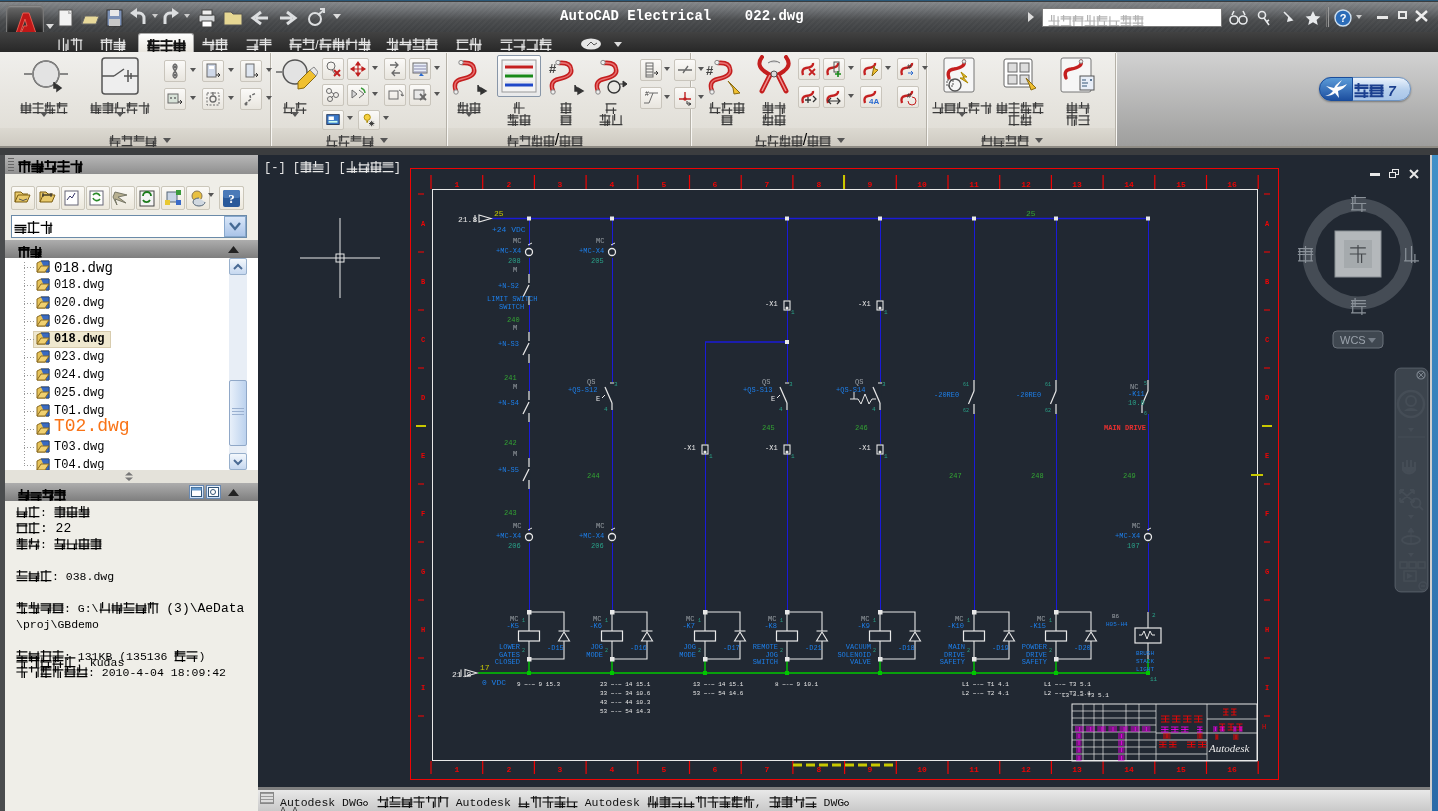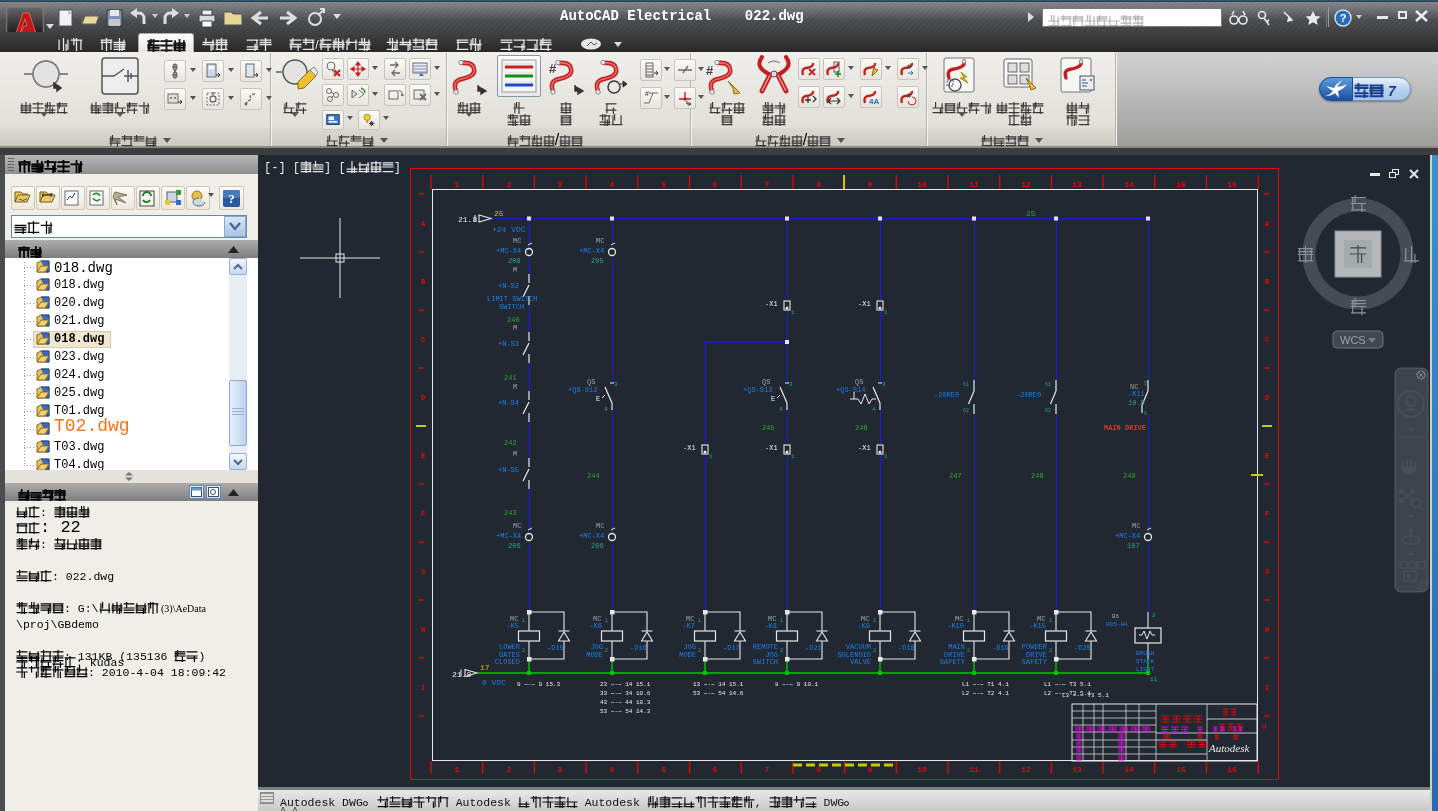--- a/index.html
+++ b/index.html
@@ -720,21 +720,21 @@
 <path d="M5 1 h8 v11 h-3" fill="#3a6ac0" stroke="#234a90"></path>
 <path d="M1 12 l4 -6 h8 l-4 6 z" fill="#f0d070" stroke="#8a6a20"></path>
 </svg>
 <div style="position:absolute;left:54px;top:296px;width:80px;height:14px;font-family:'Liberation Mono',monospace;font-size:12px;font-weight:normal;color:#000">020.dwg</div>
 <div style="position:absolute;left:24px;top:321px;width:12px;height:1px;background:repeating-linear-gradient(90deg,#999 0 1px,transparent 1px 3px)"></div>
 <svg style="position:absolute;left:36px;top:314px" width="14" height="14" viewBox="0 0 14 14">
 <path d="M1 12 V3 l4 -2 h8 v11 z" fill="#e8c45a" stroke="#8a6a20"></path>
 <path d="M5 1 h8 v11 h-3" fill="#3a6ac0" stroke="#234a90"></path>
 <path d="M1 12 l4 -6 h8 l-4 6 z" fill="#f0d070" stroke="#8a6a20"></path>
 </svg>
-<div style="position:absolute;left:54px;top:314px;width:80px;height:14px;font-family:'Liberation Mono',monospace;font-size:12px;font-weight:normal;color:#000">021.dwg</div>
+<div style="position:absolute;left:54px;top:314px;width:80px;height:14px;font-family:'Liberation Mono',monospace;font-size:12px;font-weight:normal;color:#000">026.dwg</div>
 <div style="position:absolute;left:33px;top:331px;width:78px;height:17px;background:#efe8cf;border:1px solid #d8ccae"></div>
 <div style="position:absolute;left:24px;top:339px;width:12px;height:1px;background:repeating-linear-gradient(90deg,#999 0 1px,transparent 1px 3px)"></div>
 <svg style="position:absolute;left:36px;top:332px" width="14" height="14" viewBox="0 0 14 14">
 <path d="M1 12 V3 l4 -2 h8 v11 z" fill="#e8c45a" stroke="#8a6a20"></path>
 <path d="M5 1 h8 v11 h-3" fill="#3a6ac0" stroke="#234a90"></path>
 <path d="M1 12 l4 -6 h8 l-4 6 z" fill="#f0d070" stroke="#8a6a20"></path>
 </svg>
 <div style="position:absolute;left:54px;top:332px;width:80px;height:14px;font-family:'Liberation Mono',monospace;font-size:12px;font-weight:bold;color:#000">018.dwg</div>
 <div style="position:absolute;left:24px;top:357px;width:12px;height:1px;background:repeating-linear-gradient(90deg,#999 0 1px,transparent 1px 3px)"></div>
 <svg style="position:absolute;left:36px;top:350px" width="14" height="14" viewBox="0 0 14 14">
@@ -832,60 +832,60 @@
       <path d="M1.0 1.6L9.0 1.6M0.8 5.0L9.2 5.0M1.0 8.8L9.0 8.8M5.0 0.4L5.0 9.6M8.4 1.6L8.4 8.8M1.0 3.3L9.0 3.3M1.0 6.8L9.0 6.8" stroke="#000" stroke-width="0.98" fill="none" stroke-linecap="square"></path>
     </svg><svg width="12" height="12" viewBox="0 0 10 10" style="display:inline-block;vertical-align:-2px">
       <path d="M1.0 1.6L9.0 1.6M0.8 5.0L9.2 5.0M1.0 8.8L9.0 8.8M5.0 0.4L5.0 9.6M1.6 1.6L1.6 8.8M8.4 1.6L8.4 8.8M1.0 6.8L9.0 6.8" stroke="#000" stroke-width="0.98" fill="none" stroke-linecap="square"></path>
     </svg><svg width="12" height="12" viewBox="0 0 10 10" style="display:inline-block;vertical-align:-2px">
       <path d="M0.8 5.0L9.2 5.0M1.0 8.8L9.0 8.8M5.0 0.4L5.0 9.6M8.4 1.6L8.4 8.8M1.0 3.3L9.0 3.3M1.0 6.8L9.0 6.8M3.0 0.4L3.0 5.0" stroke="#000" stroke-width="0.98" fill="none" stroke-linecap="square"></path>
     </svg></div>
 <div style="position:absolute;left:16px;top:518px;width:238px;height:15px;white-space:nowrap"><svg width="12" height="12" viewBox="0 0 10 10" style="display:inline-block;vertical-align:-2px">
       <path d="M1.0 1.6L9.0 1.6M1.0 8.8L9.0 8.8M1.6 1.6L1.6 8.8M8.4 1.6L8.4 8.8M1.0 3.3L9.0 3.3" stroke="#000" stroke-width="0.98" fill="none" stroke-linecap="square"></path>
     </svg><svg width="12" height="12" viewBox="0 0 10 10" style="display:inline-block;vertical-align:-2px">
       <path d="M1.0 1.6L9.0 1.6M1.0 8.8L9.0 8.8M5.0 0.4L5.0 9.6M1.6 1.6L1.6 8.8" stroke="#000" stroke-width="0.98" fill="none" stroke-linecap="square"></path>
-    </svg><span style="font-family:'Liberation Mono',monospace;font-size:17px;color:#000">: 22</span></div>
+    </svg><span style="font-family:'Liberation Mono',monospace;font-size:13px;color:#000">: 22</span></div>
 <div style="position:absolute;left:16px;top:534px;width:238px;height:15px;white-space:nowrap"><svg width="12" height="12" viewBox="0 0 10 10" style="display:inline-block;vertical-align:-2px">
       <path d="M1.0 1.6L9.0 1.6M0.8 5.0L9.2 5.0M1.0 8.8L9.0 8.8M5.0 0.4L5.0 9.6M1.0 3.3L9.0 3.3M1.0 6.8L9.0 6.8M3.0 0.4L3.0 5.0" stroke="#000" stroke-width="0.98" fill="none" stroke-linecap="square"></path>
     </svg><svg width="12" height="12" viewBox="0 0 10 10" style="display:inline-block;vertical-align:-2px">
       <path d="M1.6 1.6L1.6 8.8M8.4 1.6L8.4 8.8M1.0 3.3L9.0 3.3M1.0 6.8L9.0 6.8M3.0 0.4L3.0 5.0M7.0 5.0L7.0 9.6" stroke="#000" stroke-width="0.98" fill="none" stroke-linecap="square"></path>
     </svg><span style="font-family:'Liberation Mono',monospace;font-size:11.5px;color:#000">: </span><svg width="12" height="12" viewBox="0 0 10 10" style="display:inline-block;vertical-align:-2px">
       <path d="M1.0 1.6L9.0 1.6M0.8 5.0L9.2 5.0M1.0 8.8L9.0 8.8M8.4 1.6L8.4 8.8M1.0 6.8L9.0 6.8M3.0 0.4L3.0 5.0M7.0 5.0L7.0 9.6" stroke="#000" stroke-width="0.98" fill="none" stroke-linecap="square"></path>
     </svg><svg width="12" height="12" viewBox="0 0 10 10" style="display:inline-block;vertical-align:-2px">
       <path d="M0.8 5.0L9.2 5.0M1.0 8.8L9.0 8.8M1.6 1.6L1.6 8.8M8.4 1.6L8.4 8.8M7.0 5.0L7.0 9.6" stroke="#000" stroke-width="0.98" fill="none" stroke-linecap="square"></path>
     </svg><svg width="12" height="12" viewBox="0 0 10 10" style="display:inline-block;vertical-align:-2px">
       <path d="M1.0 1.6L9.0 1.6M0.8 5.0L9.2 5.0M1.0 8.8L9.0 8.8M5.0 0.4L5.0 9.6M1.6 1.6L1.6 8.8M8.4 1.6L8.4 8.8M1.0 6.8L9.0 6.8" stroke="#000" stroke-width="0.98" fill="none" stroke-linecap="square"></path>
     </svg><svg width="12" height="12" viewBox="0 0 10 10" style="display:inline-block;vertical-align:-2px">
       <path d="M1.0 1.6L9.0 1.6M0.8 5.0L9.2 5.0M1.0 8.8L9.0 8.8M5.0 0.4L5.0 9.6M8.4 1.6L8.4 8.8M1.0 3.3L9.0 3.3M1.0 6.8L9.0 6.8" stroke="#000" stroke-width="0.98" fill="none" stroke-linecap="square"></path>
     </svg></div>
 <div style="position:absolute;left:16px;top:566px;width:238px;height:15px;white-space:nowrap"><svg width="12" height="12" viewBox="0 0 10 10" style="display:inline-block;vertical-align:-2px">
       <path d="M1.0 1.6L9.0 1.6M0.8 5.0L9.2 5.0M1.0 8.8L9.0 8.8M1.0 6.8L9.0 6.8M3.0 0.4L3.0 5.0" stroke="#000" stroke-width="0.98" fill="none" stroke-linecap="square"></path>
     </svg><svg width="12" height="12" viewBox="0 0 10 10" style="display:inline-block;vertical-align:-2px">
       <path d="M0.8 5.0L9.2 5.0M1.0 8.8L9.0 8.8M1.6 1.6L1.6 8.8M8.4 1.6L8.4 8.8M1.0 3.3L9.0 3.3M1.0 6.8L9.0 6.8M7.0 5.0L7.0 9.6" stroke="#000" stroke-width="0.98" fill="none" stroke-linecap="square"></path>
     </svg><svg width="12" height="12" viewBox="0 0 10 10" style="display:inline-block;vertical-align:-2px">
       <path d="M1.0 1.6L9.0 1.6M1.0 8.8L9.0 8.8M5.0 0.4L5.0 9.6M1.6 1.6L1.6 8.8" stroke="#000" stroke-width="0.98" fill="none" stroke-linecap="square"></path>
-    </svg><span style="font-family:'Liberation Mono',monospace;font-size:11.5px;color:#000">: 022.dwg</span></div>
+    </svg><span style="font-family:'Liberation Mono',monospace;font-size:11.5px;color:#000">: 038.dwg</span></div>
 <div style="position:absolute;left:16px;top:598px;width:238px;height:15px;white-space:nowrap"><svg width="12" height="12" viewBox="0 0 10 10" style="display:inline-block;vertical-align:-2px">
       <path d="M1.0 1.6L9.0 1.6M1.0 8.8L9.0 8.8M5.0 0.4L5.0 9.6M1.0 3.3L9.0 3.3M3.0 0.4L3.0 5.0M7.0 5.0L7.0 9.6" stroke="#000" stroke-width="0.98" fill="none" stroke-linecap="square"></path>
     </svg><svg width="12" height="12" viewBox="0 0 10 10" style="display:inline-block;vertical-align:-2px">
       <path d="M0.8 5.0L9.2 5.0M1.0 8.8L9.0 8.8M5.0 0.4L5.0 9.6M8.4 1.6L8.4 8.8M1.0 3.3L9.0 3.3M3.0 0.4L3.0 5.0M7.0 5.0L7.0 9.6" stroke="#000" stroke-width="0.98" fill="none" stroke-linecap="square"></path>
     </svg><svg width="12" height="12" viewBox="0 0 10 10" style="display:inline-block;vertical-align:-2px">
       <path d="M1.0 1.6L9.0 1.6M0.8 5.0L9.2 5.0M8.4 1.6L8.4 8.8M1.0 3.3L9.0 3.3M1.0 6.8L9.0 6.8M7.0 5.0L7.0 9.6" stroke="#000" stroke-width="0.98" fill="none" stroke-linecap="square"></path>
     </svg><svg width="12" height="12" viewBox="0 0 10 10" style="display:inline-block;vertical-align:-2px">
       <path d="M1.0 1.6L9.0 1.6M0.8 5.0L9.2 5.0M1.0 8.8L9.0 8.8M1.6 1.6L1.6 8.8M8.4 1.6L8.4 8.8M1.0 3.3L9.0 3.3M1.0 6.8L9.0 6.8" stroke="#000" stroke-width="0.98" fill="none" stroke-linecap="square"></path>
     </svg><span style="font-family:'Liberation Mono',monospace;font-size:11.5px;color:#000">: G:\</span><svg width="12" height="12" viewBox="0 0 10 10" style="display:inline-block;vertical-align:-2px">
       <path d="M1.6 1.6L1.6 8.8M8.4 1.6L8.4 8.8M1.0 6.8L9.0 6.8M3.0 0.4L3.0 5.0" stroke="#000" stroke-width="0.98" fill="none" stroke-linecap="square"></path>
     </svg><svg width="12" height="12" viewBox="0 0 10 10" style="display:inline-block;vertical-align:-2px">
       <path d="M0.8 5.0L9.2 5.0M5.0 0.4L5.0 9.6M1.6 1.6L1.6 8.8M8.4 1.6L8.4 8.8M1.0 3.3L9.0 3.3M1.0 6.8L9.0 6.8M7.0 5.0L7.0 9.6" stroke="#000" stroke-width="0.98" fill="none" stroke-linecap="square"></path>
     </svg><svg width="12" height="12" viewBox="0 0 10 10" style="display:inline-block;vertical-align:-2px">
       <path d="M1.0 1.6L9.0 1.6M0.8 5.0L9.2 5.0M1.0 8.8L9.0 8.8M1.0 6.8L9.0 6.8M3.0 0.4L3.0 5.0" stroke="#000" stroke-width="0.98" fill="none" stroke-linecap="square"></path>
     </svg><svg width="12" height="12" viewBox="0 0 10 10" style="display:inline-block;vertical-align:-2px">
       <path d="M0.8 5.0L9.2 5.0M1.0 8.8L9.0 8.8M1.6 1.6L1.6 8.8M8.4 1.6L8.4 8.8M1.0 3.3L9.0 3.3M1.0 6.8L9.0 6.8M7.0 5.0L7.0 9.6" stroke="#000" stroke-width="0.98" fill="none" stroke-linecap="square"></path>
     </svg><svg width="12" height="12" viewBox="0 0 10 10" style="display:inline-block;vertical-align:-2px">
       <path d="M1.0 1.6L9.0 1.6M5.0 0.4L5.0 9.6M1.6 1.6L1.6 8.8M8.4 1.6L8.4 8.8M3.0 0.4L3.0 5.0" stroke="#000" stroke-width="0.98" fill="none" stroke-linecap="square"></path>
-    </svg><span style="font-family:Liberation Serif, serif;font-size:10px;color:#000"> (3)\AeData</span></div>
+    </svg><span style="font-family:Liberation Mono, monospace;font-size:13px;color:#000"> (3)\AeData</span></div>
 <div style="position:absolute;left:16px;top:614px;width:238px;height:15px;white-space:nowrap"><span style="font-family:Liberation Mono, monospace;font-size:11.5px;color:#000">\proj\GBdemo</span></div>
 <div style="position:absolute;left:16px;top:646px;width:238px;height:15px;white-space:nowrap"><svg width="12" height="12" viewBox="0 0 10 10" style="display:inline-block;vertical-align:-2px">
       <path d="M1.0 1.6L9.0 1.6M0.8 5.0L9.2 5.0M1.0 8.8L9.0 8.8M1.0 6.8L9.0 6.8M3.0 0.4L3.0 5.0" stroke="#000" stroke-width="0.98" fill="none" stroke-linecap="square"></path>
     </svg><svg width="12" height="12" viewBox="0 0 10 10" style="display:inline-block;vertical-align:-2px">
       <path d="M0.8 5.0L9.2 5.0M1.0 8.8L9.0 8.8M1.6 1.6L1.6 8.8M8.4 1.6L8.4 8.8M1.0 3.3L9.0 3.3M1.0 6.8L9.0 6.8M7.0 5.0L7.0 9.6" stroke="#000" stroke-width="0.98" fill="none" stroke-linecap="square"></path>
     </svg><svg width="12" height="12" viewBox="0 0 10 10" style="display:inline-block;vertical-align:-2px">
       <path d="M1.0 1.6L9.0 1.6M0.8 5.0L9.2 5.0M1.0 8.8L9.0 8.8M8.4 1.6L8.4 8.8M3.0 0.4L3.0 5.0" stroke="#000" stroke-width="0.98" fill="none" stroke-linecap="square"></path>
     </svg><svg width="12" height="12" viewBox="0 0 10 10" style="display:inline-block;vertical-align:-2px">
       <path d="M1.0 1.6L9.0 1.6M0.8 5.0L9.2 5.0M1.0 8.8L9.0 8.8M5.0 0.4L5.0 9.6" stroke="#000" stroke-width="0.98" fill="none" stroke-linecap="square"></path>
     </svg><span style="font-family:'Liberation Mono',monospace;font-size:11.5px;color:#000">: 131KB (135136 </span><svg width="12" height="12" viewBox="0 0 10 10" style="display:inline-block;vertical-align:-2px">

